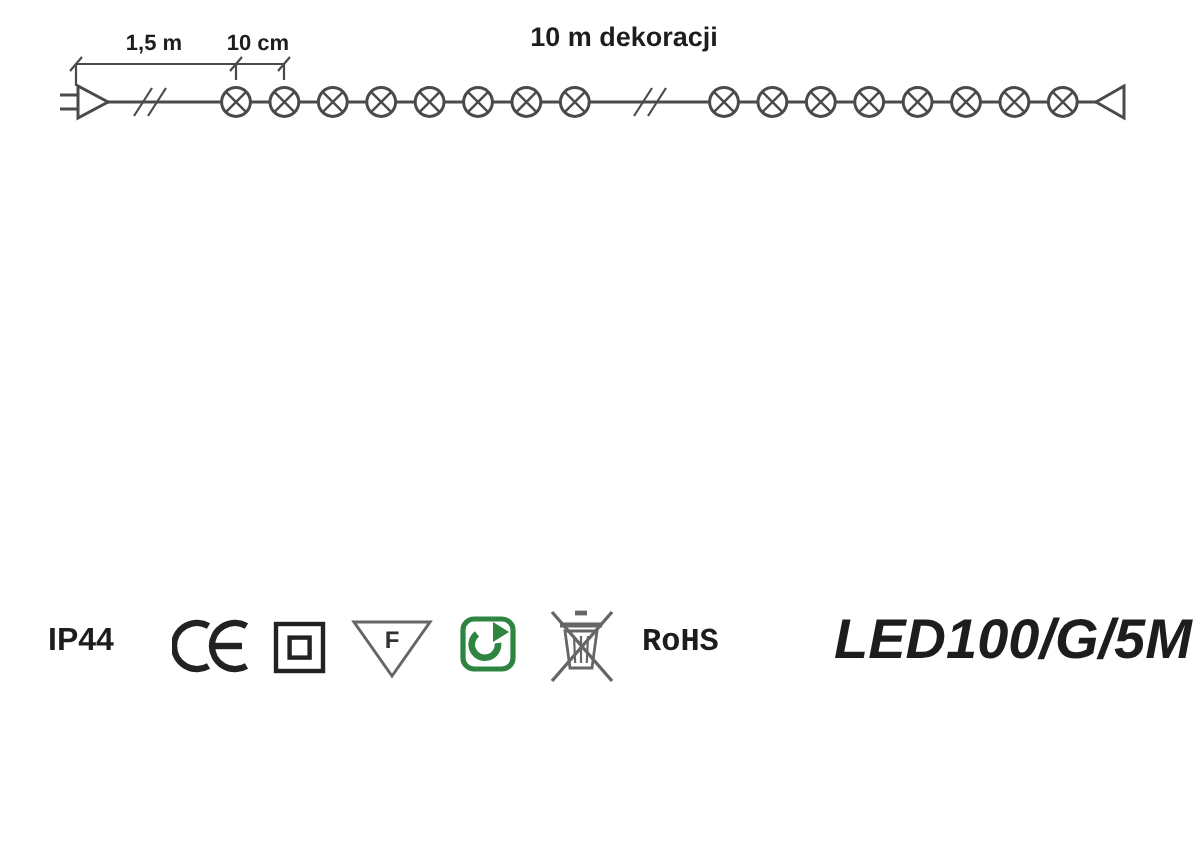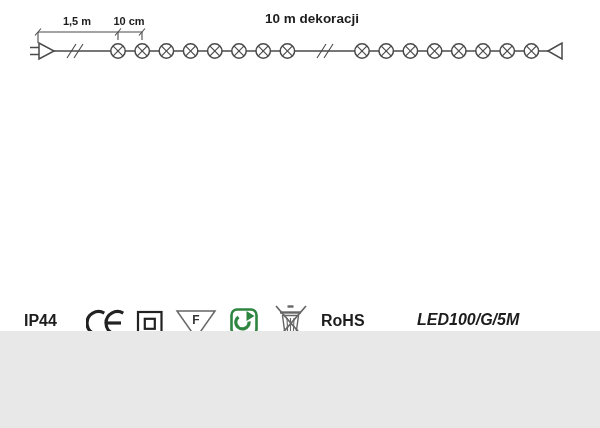--- a/index.html
+++ b/index.html
@@ -3,36 +3,36 @@
 <meta charset="utf-8">
 <style>
   :root{
     --line-color:#4a4a4a;
     --text-color:#1d1d1d;
     --green:#2e8540;
     --icon-gray:#666666;
   }
   html,body{margin:0;padding:0;background:#e8e8e8;}
   .screen{
-    position:relative;width:600px;height:331px;background:#ffffff;
+    position:relative;width:600px;height:428px;background:#ffffff;
     font-family:"Liberation Sans",sans-serif;overflow:hidden;
   }
   .diagram-svg{position:absolute;left:0;top:140;}
   .wire{stroke:var(--line-color);stroke-width:1.5;fill:none;}
   .thin{stroke:var(--line-color);stroke-width:1.1;fill:none;}
   .shape{stroke:var(--line-color);stroke-width:1.5;fill:#ffffff;}
   .bulb circle{fill:#ffffff;stroke:var(--line-color);stroke-width:1.5;}
   .bulb line{stroke:var(--line-color);stroke-width:1.2;}
   .dim-label{font:bold 11px "Liberation Sans",sans-serif;fill:var(--text-color);}
   .title-label{font:bold 13.5px "Liberation Sans",sans-serif;fill:var(--text-color);}
   .cert-text{
     position:absolute;color:var(--text-color);font-weight:bold;
     font-size:16px;line-height:22px;white-space:nowrap;
   }
-  .model-text{font-size:16px;font-style:italic;}
+  .model-text{font-size:28px;font-style:italic;}
   .cert-icon{position:absolute;}
   .ce path,.ce line{stroke:#222;stroke-width:3.2;fill:none;stroke-linecap:butt;}
   .dsq rect{stroke:#222;stroke-width:2.2;fill:none;}
   .fmark polygon{stroke:var(--icon-gray);stroke-width:1.5;fill:#ffffff;}
   .fmark text{font:bold 12px "Liberation Sans",sans-serif;fill:#333;}
   .grn rect{stroke:var(--green);stroke-width:2.6;fill:#ffffff;}
   .grn path{stroke:var(--green);stroke-width:3.3;fill:none;}
   .grn polygon{fill:var(--green);}
   .bin line,.bin polygon{stroke:var(--icon-gray);fill:none;}
 </style>
@@ -188,17 +188,17 @@
     <line x1="16.5" y1="4.5" x2="22.5" y2="4.5" stroke-width="2.4"></line>
     <line x1="9" y1="10.5" x2="30" y2="10.5" stroke-width="2.4"></line>
     <polygon points="11.5,13.5 27.5,13.5 25,32 14,32" fill="#ffffff" stroke-width="1.4"></polygon>
     <line x1="16" y1="16" x2="16.6" y2="29.5" stroke-width="1.1"></line>
     <line x1="19.5" y1="16" x2="19.5" y2="29.5" stroke-width="1.1"></line>
     <line x1="23" y1="16" x2="22.4" y2="29.5" stroke-width="1.1"></line>
     <line x1="5" y1="4" x2="35" y2="38.5" stroke-width="1.7"></line>
     <line x1="35" y1="4" x2="5" y2="38.5" stroke-width="1.7"></line>
   </svg>
 
-  <div class="cert-text" style="left:321px;top:310px;">RoHS</div>
+  <div class="cert-text" style="left:321px;top:310px;font-family:Liberation Mono, monospace;">RoHS</div>
 
   <div class="cert-text model-text" style="left:417px;top:309px;">LED100/G/5M</div>
 
 </div>
 
 </body></html>

